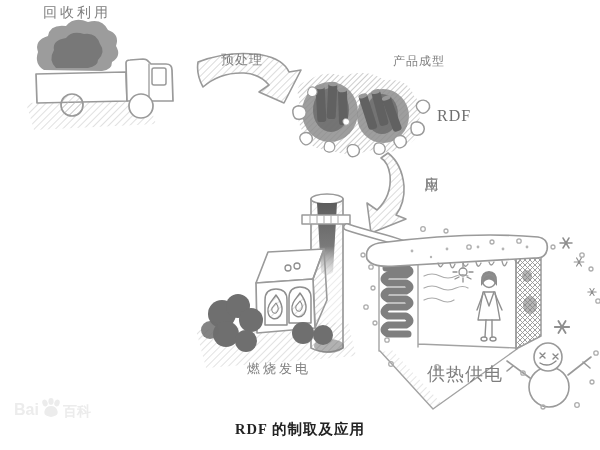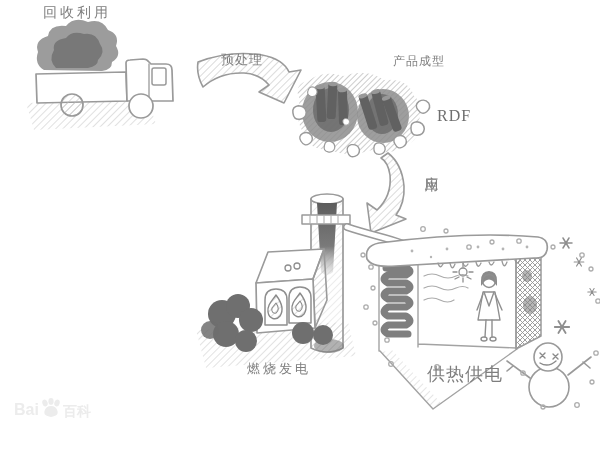--- a/index.html
+++ b/index.html
@@ -238,20 +238,21 @@
   <div class="lbl lbl-recycling">回收利用</div>
 
   <div class="lbl lbl-pre-title">预处理</div>
 
   <div class="lbl lbl-forming">产品成型</div>
   <div class="lbl lbl-rdf">RDF</div>
   <div class="lbl lbl-application">应用</div>
   <div class="lbl lbl-combustion">燃烧发电</div>
   <div class="lbl lbl-heating">供热供电</div>
 
+  <div class="caption">RDF 的制取及应用</div>
 
   <div class="watermark">
     <span>Bai</span>
     <svg width="22" height="20" viewBox="0 0 22 20">
       <g fill="#ececec">
         <ellipse cx="5" cy="5" rx="2.6" ry="3.4" transform="rotate(-20 5 5)"></ellipse>
         <ellipse cx="11" cy="3.4" rx="2.6" ry="3.4"></ellipse>
         <ellipse cx="17" cy="5" rx="2.6" ry="3.4" transform="rotate(20 17 5)"></ellipse>
         <path d="M11,8 Q16,8 17.5,13 Q18.5,17 14.5,18 Q11,19 11,19 Q11,19 7.5,18 Q3.5,17 4.5,13 Q6,8 11,8 Z"></path>
       </g>

